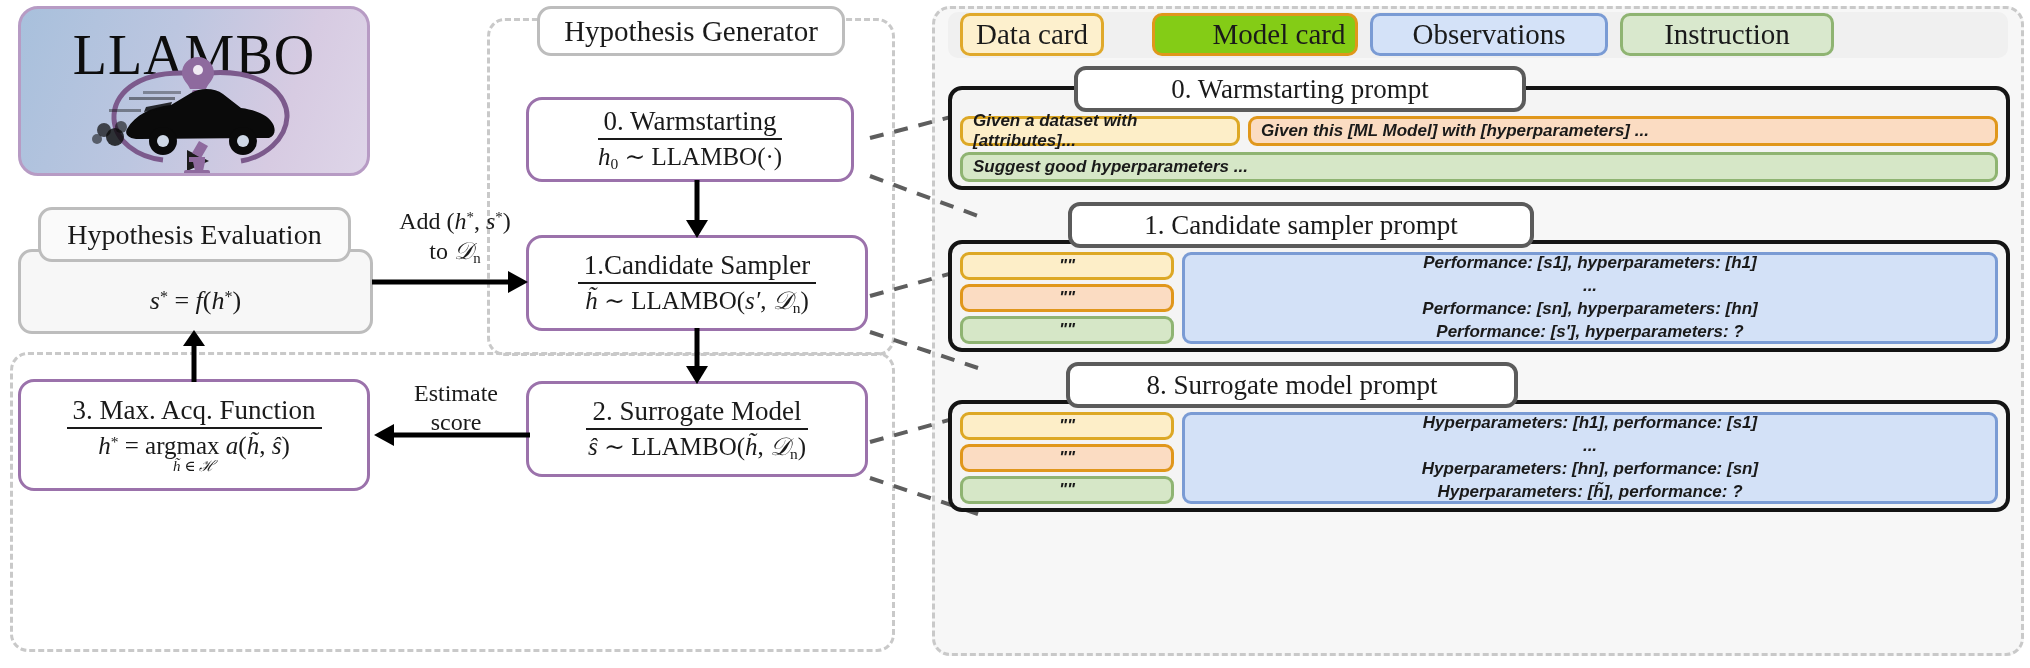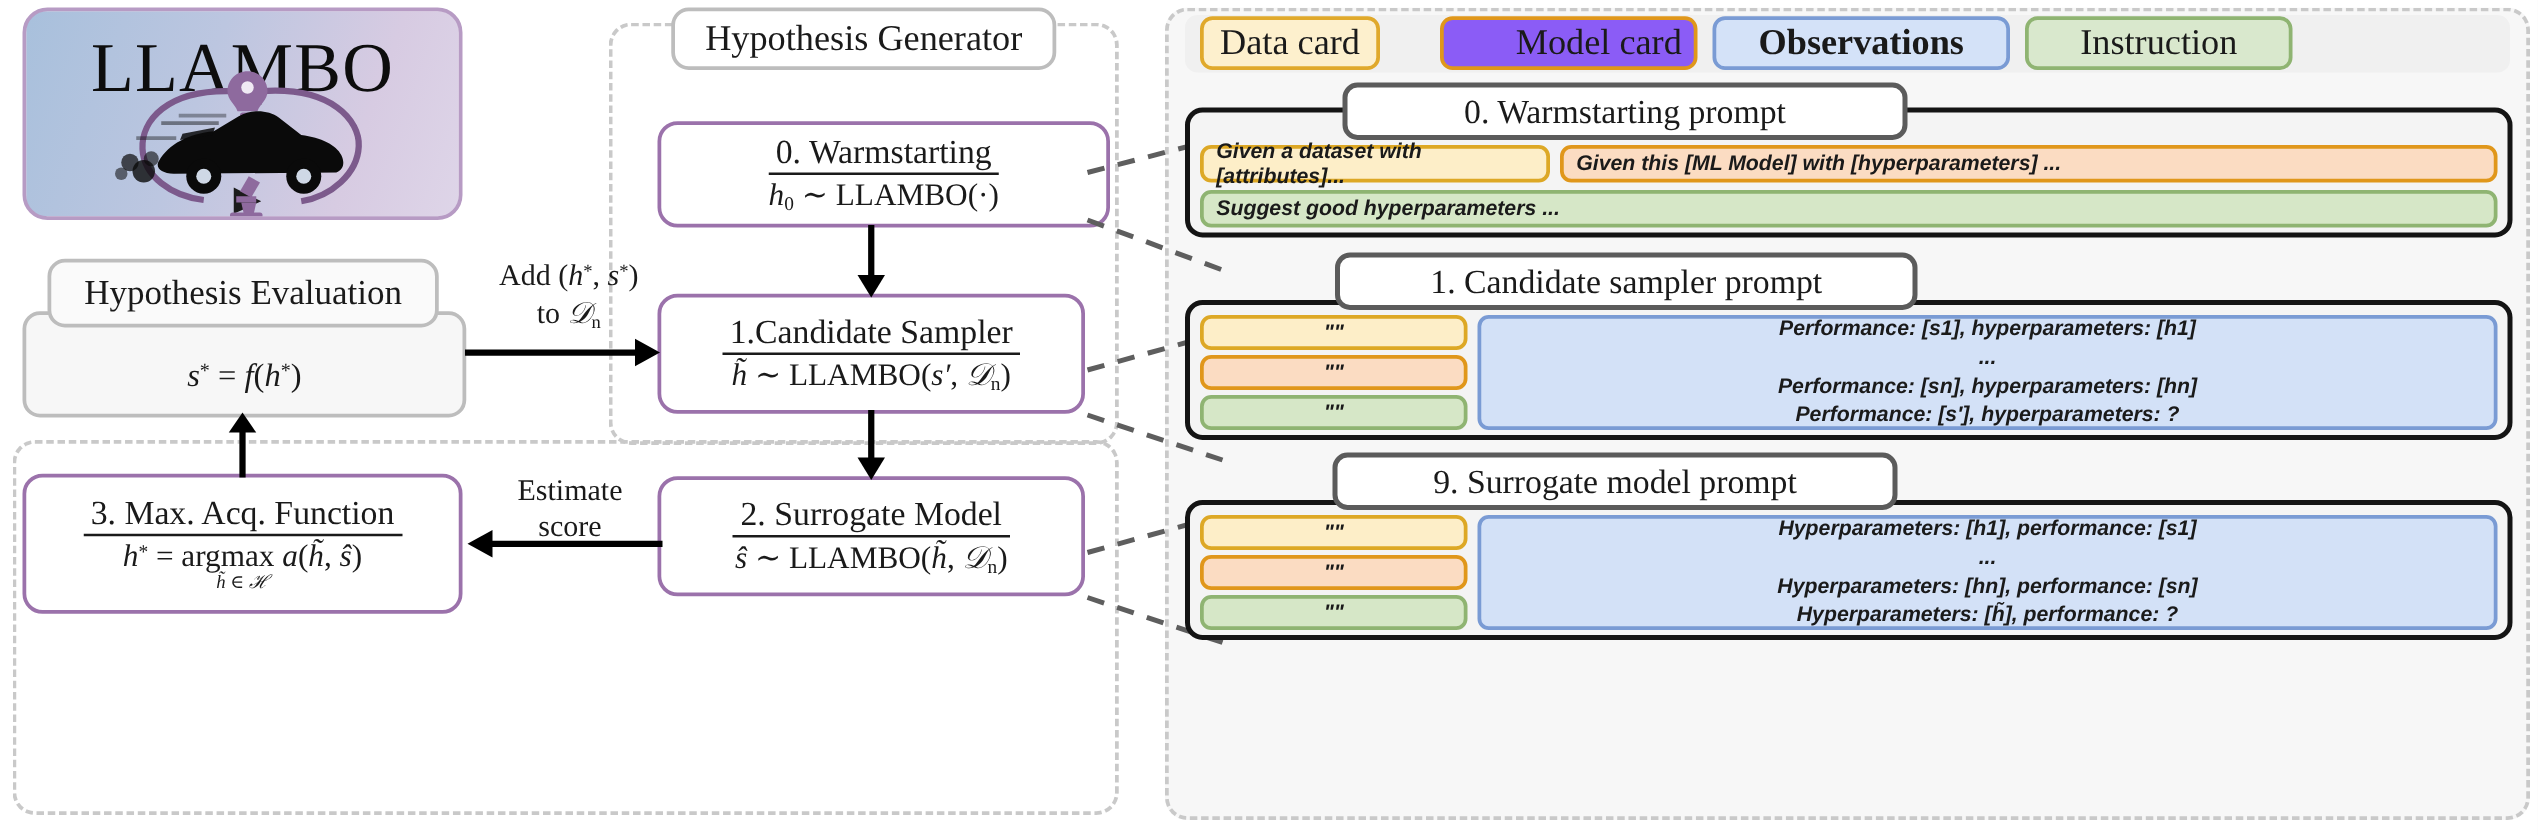--- a/index.html
+++ b/index.html
@@ -21,22 +21,22 @@
   .darktitle{border:4px solid #5b5b5b;background:#ffffff;border-radius:12px;}
 
   
   .dashbox{border:3px dashed #c9c9c9;border-radius:18px;background:transparent;}
   .dashbox2{border:3px dashed #c9c9c9;border-radius:18px;background:#f7f7f7;}
 
   
   .chip{border-radius:10px;border:3px solid;display:flex;align-items:center;
         justify-content:center;font-size:29px;line-height:1;}
   .chip-data{background:#fdf0cd;border-color:#e0a92b;}
-  .chip-model{background:#8b5cf6;border-color:#e0971b;padding-left:48px;}
-  .chip-obs{background:#d4e2f8;border-color:#7a9bd4;font-weight:bold;}
+  .chip-model{background:#84cc16;border-color:#e0971b;padding-left:48px;}
+  .chip-obs{background:#d4e2f8;border-color:#7a9bd4;}
   .chip-ins{background:#d9e8cd;border-color:#8fb472;}
 
   
   .pchip{border-radius:9px;border:3px solid;box-sizing:border-box;
          font-family:"Liberation Sans","DejaVu Sans",sans-serif;
          font-style:italic;font-weight:600;font-size:17px;
          display:flex;align-items:center;padding:0 10px;}
   .p-yellow{background:#fdeec8;border-color:#dda825;}
   .p-orange{background:#fbdcc2;border-color:#e0971b;}
   .p-green{background:#d6e7c7;border-color:#8fb472;}
@@ -112,21 +112,21 @@
 <div class="abs dashbox" style="left:487px;top:18px;width:408px;height:338px;"></div>
 
 <div class="abs dashbox" style="left:10px;top:352px;width:885px;height:300px;"></div>
 
 <div class="abs dashbox2" style="left:932px;top:6px;width:1092px;height:650px;"></div>
 
 <div class="rbox graybox" style="left:537px;top:6px;width:308px;height:50px;background:#ffffff;">
   <span style="font-size:29px;">Hypothesis Generator</span>
 </div>
 
-<div class="rbox purple" style="left:526px;top:97px;width:362px;height:85px;">
+<div class="rbox purple" style="left:526px;top:97px;width:328px;height:85px;">
   <div class="frac">
     <div class="fr-top" style="font-size:27px;">0. Warmstarting</div>
     <div class="fr-bot math" style="font-size:25px;">
       <span class="ital">h</span><span class="sub">0</span> ∼ LLAMBO(·)
     </div>
   </div>
 </div>
 
 <div class="rbox purple" style="left:526px;top:235px;width:342px;height:96px;">
   <div class="frac">
@@ -261,21 +261,21 @@
 <div class="pchip p-blue abs" style="left:1182px;top:252px;width:816px;height:92px;line-height:1.35;">
   <div>Performance: [s1], hyperparameters: [h1]</div>
   <div>...</div>
   <div>Performance: [sn], hyperparameters: [hn]</div>
   <div>Performance: [s′], hyperparameters: ?</div>
 </div>
 
 <div class="abs darkpanel" style="left:948px;top:400px;width:1062px;height:112px;"></div>
 <div class="abs darktitle" style="left:1066px;top:362px;width:452px;height:46px;display:flex;
      align-items:center;justify-content:center;">
-  <span style="font-size:27px;">9. Surrogate model prompt</span>
+  <span style="font-size:27px;">8. Surrogate model prompt</span>
 </div>
 <div class="pchip p-yellow abs center" style="left:960px;top:412px;width:214px;height:28px;">
   <span>""</span>
   </div>
 <div class="pchip p-orange abs center" style="left:960px;top:444px;width:214px;height:28px;">
   <span>""</span>
   </div>
 <div class="pchip p-green abs center" style="left:960px;top:476px;width:214px;height:28px;">
   <span>""</span>
   </div>

